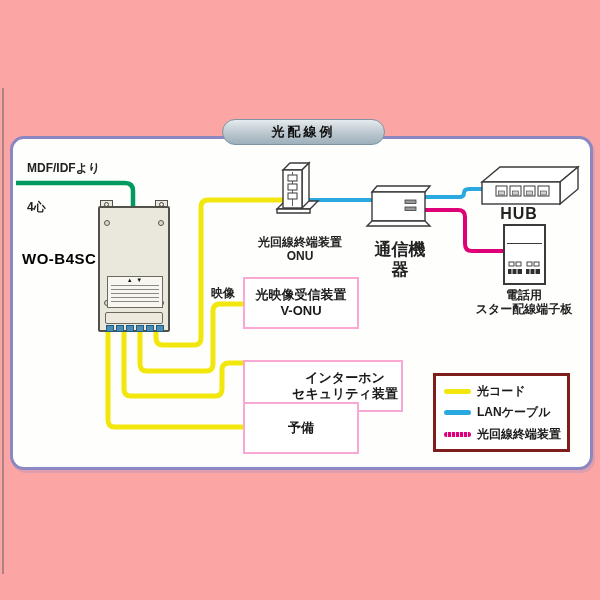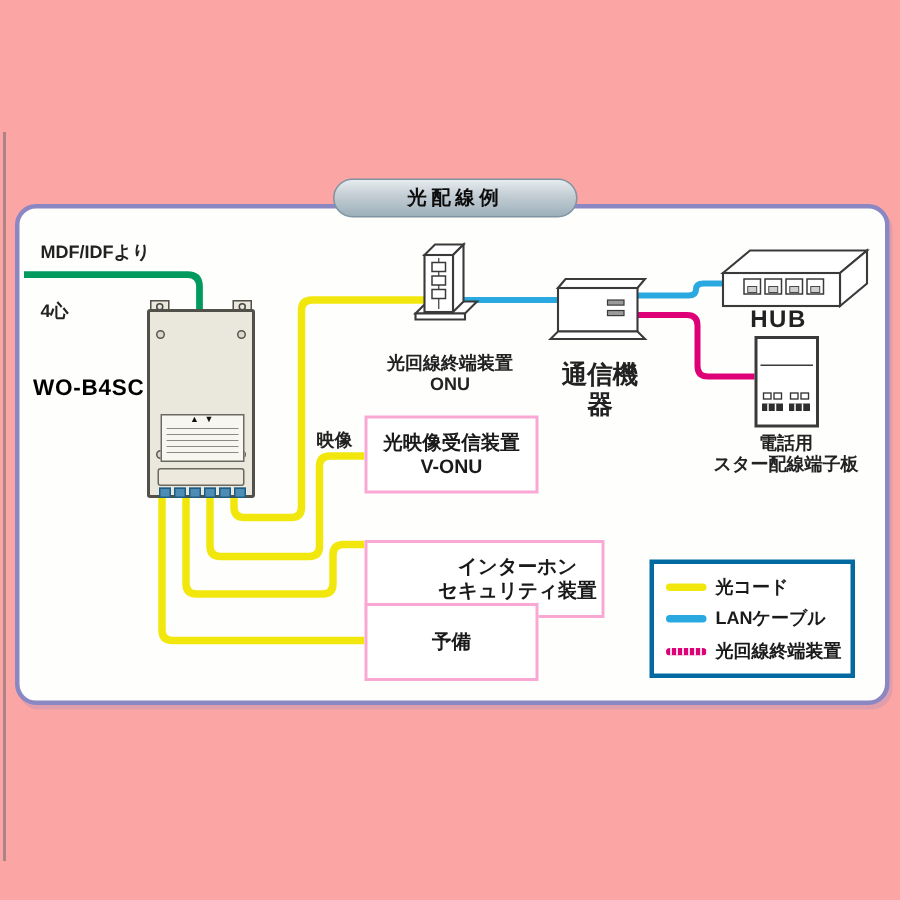--- a/index.html
+++ b/index.html
@@ -58,21 +58,21 @@
   .port{
     position:absolute;top:117px;width:8px;height:7px;background:#4d8cb4;border:1px solid #1f5c82;
     box-sizing:border-box;
   }
   
   .phone-box{position:absolute;left:503px;top:224px;width:43px;height:61px;background:#fff;
     border:2px solid #3a3a3a;z-index:3;box-sizing:border-box;}
   .phone-line{position:absolute;left:2px;right:2px;top:17px;height:0;border-top:1.5px solid #3a3a3a;}
   .legend{
     position:absolute;left:433px;top:373px;width:137px;height:79px;background:#fff;
-    border:3px solid #0369a1;box-sizing:border-box;z-index:3;
+    border:3px solid #7f1d1d;box-sizing:border-box;z-index:3;
     display:flex;flex-direction:column;justify-content:space-evenly;padding:2px 0;
   }
   .legend-row{display:flex;align-items:center;gap:6px;padding-left:8px;}
   .sw{width:27px;height:5px;border-radius:2.5px;flex:0 0 auto;}
   .sw-fiber{background:#f2e70c;}
   .sw-lan{background:#2aa9e0;}
   .sw-phone{background:#dd0077;
     background-image:repeating-linear-gradient(90deg,transparent 0 3px,rgba(255,255,255,.85) 3px 4px);}
   .legend-row .t{font-size:12px;font-weight:bold;color:#1a1a1a;}
 </style>

